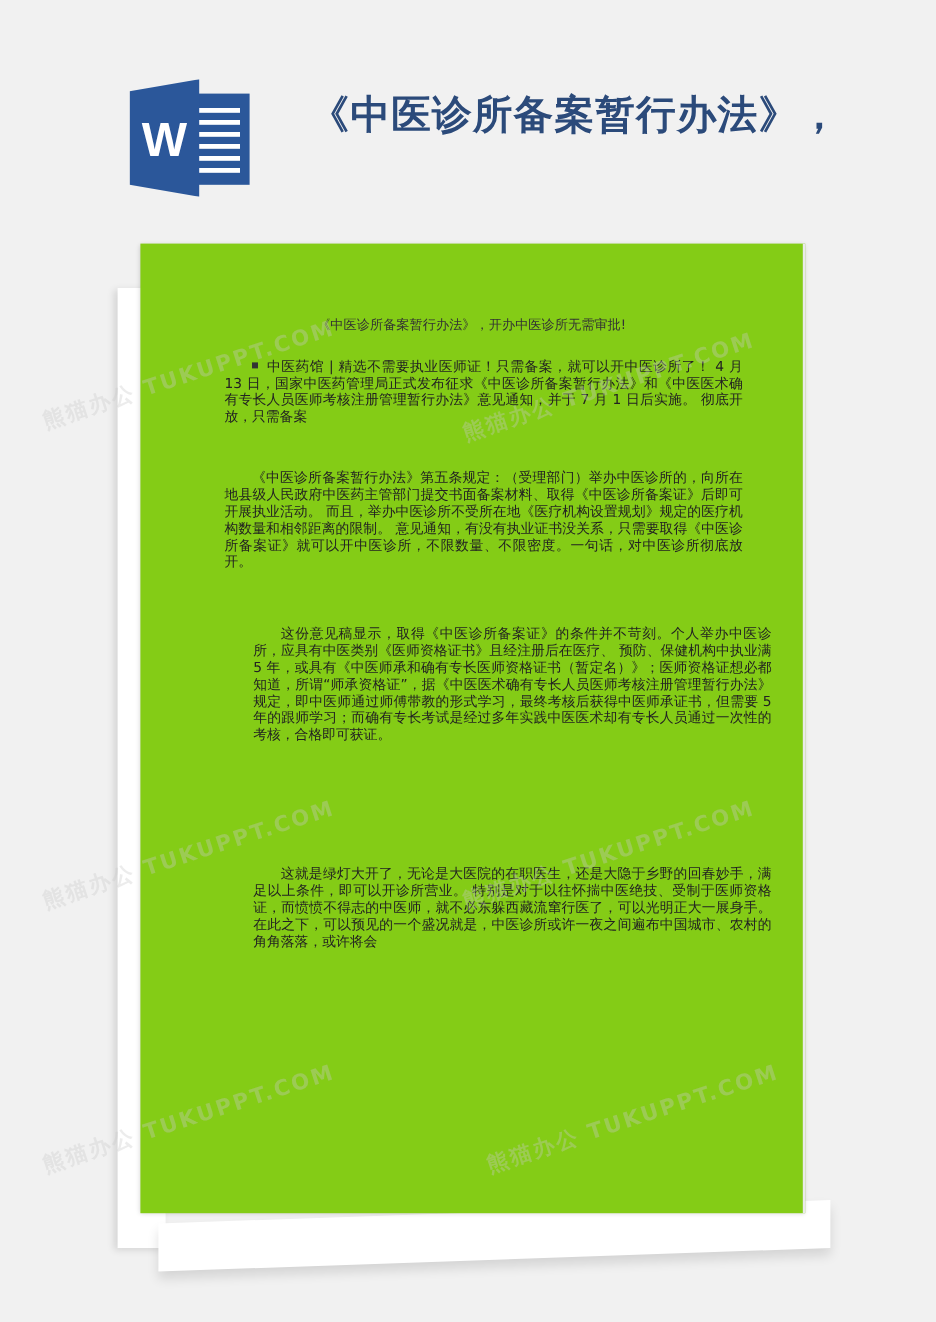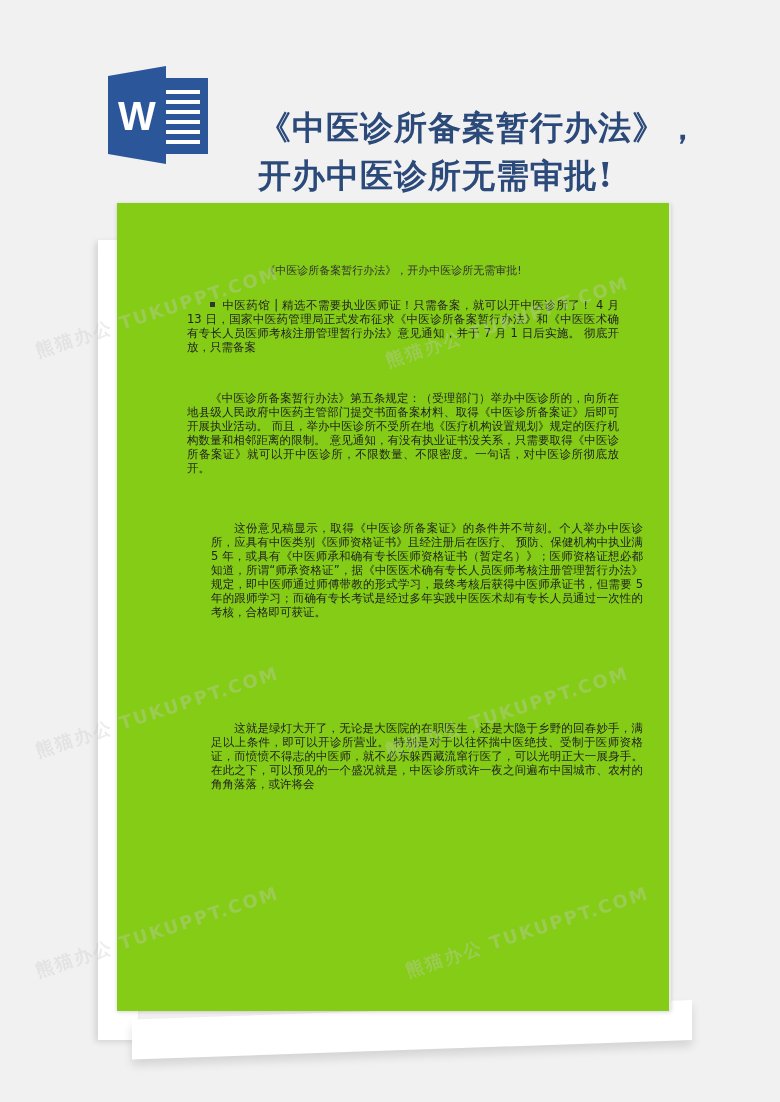--- a/index.html
+++ b/index.html
@@ -3,21 +3,21 @@
   <meta charset="utf-8">
   <style>
     html, body { margin: 0; padding: 0; }
     body {
       width: 780px; height: 1102px; overflow: hidden; position: relative;
       background: #f1f1f1;
       font-family: "DejaVu Sans", "Liberation Sans", sans-serif;
     }
     .header { position: absolute; left: 0; top: 0; width: 780px; height: 190px; }
     .word-icon { position: absolute; left: 108px; top: 66px; width: 104px; height: 98px; }
-    .title-line { position: absolute; font-family: "DejaVu Serif", "Liberation Serif", serif; font-weight: bold; color: #2b4a7a; font-size: 33px; letter-spacing: 1px; white-space: nowrap; margin-top: 32px; }
+    .title-line { position: absolute; font-family: "DejaVu Serif", "Liberation Serif", serif; font-weight: bold; color: #2b4a7a; font-size: 33px; letter-spacing: 1px; white-space: nowrap; }
     .title-1 { left: 258px; top: 74px; }
     .title-2 { left: 258px; top: 122px; }
 
     .page-back-left { position: absolute; left: 98px; top: 240px; width: 40px; height: 800px; background: #fff; box-shadow: -3px 2px 6px rgba(0,0,0,0.12); }
     .page-back-bottom { position: absolute; left: 132px; top: 1000px; width: 560px; height: 40px; background: #fff; transform: skewY(-2deg); transform-origin: right top; box-shadow: 0 6px 10px rgba(0,0,0,0.12); }
     .page {
       position: absolute; left: 117px; top: 203px; width: 552px; height: 808px;
       background: #84cc16; box-shadow: 0 1px 4px rgba(0,0,0,0.18); border-right: 2px solid #eaeaea;
     }
     .doc-title { position: absolute; left: 0; width: 100%; top: 60px; text-align: center; font-size: 11px; color: #333; }
@@ -40,21 +40,20 @@
     <rect x="44" y="24" width="48" height="4" fill="#fff"></rect>
     <rect x="44" y="34" width="48" height="4" fill="#fff"></rect>
     <rect x="44" y="44" width="48" height="4" fill="#fff"></rect>
     <rect x="44" y="54" width="48" height="4" fill="#fff"></rect>
     <rect x="44" y="64" width="48" height="4" fill="#fff"></rect>
     <rect x="44" y="74" width="48" height="4" fill="#fff"></rect>
     <polygon points="0,10 58,0 58,98 0,88" fill="#2b579a"></polygon>
     <text x="29" y="64" text-anchor="middle" font-family="Liberation Sans, sans-serif" font-weight="bold" font-size="40" fill="#fff">W</text>
   </svg>
   <div class="title-line title-1">《中医诊所备案暂行办法》，</div>
-  <div class="title-line title-2">开办中医诊所无需审批!</div>
 </div>
 
 <div class="page-back-left"></div>
 <div class="page-back-bottom"></div>
 
 <div class="page">
   <div class="doc-title">《中医诊所备案暂行办法》，开办中医诊所无需审批!</div>
   <div class="para p1"><span class="bullet"></span><span>中医药馆 | 精选不需要执业医师证！只需备案，就可以开中医诊所了！ 4 月 13 日，国家中医药管理局正式发布征求《中医诊所备案暂行办法》和《中医医术确有专长人员医师考核注册管理暂行办法》意见通知，并于 7 月 1 日后实施。 彻底开放，只需备案</span></div>
   <div class="para p2">《中医诊所备案暂行办法》第五条规定：（受理部门）举办中医诊所的，向所在地县级人民政府中医药主管部门提交书面备案材料、取得《中医诊所备案证》后即可开展执业活动。 而且，举办中医诊所不受所在地《医疗机构设置规划》规定的医疗机构数量和相邻距离的限制。 意见通知，有没有执业证书没关系，只需要取得《中医诊所备案证》就可以开中医诊所，不限数量、不限密度。一句话，对中医诊所彻底放开。</div>
   <div class="para p3">这份意见稿显示，取得《中医诊所备案证》的条件并不苛刻。个人举办中医诊所，应具有中医类别《医师资格证书》且经注册后在医疗、 预防、保健机构中执业满 5 年，或具有《中医师承和确有专长医师资格证书（暂定名）》；医师资格证想必都知道，所谓“师承资格证”，据《中医医术确有专长人员医师考核注册管理暂行办法》规定，即中医师通过师傅带教的形式学习，最终考核后获得中医师承证书，但需要 5 年的跟师学习；而确有专长考试是经过多年实践中医医术却有专长人员通过一次性的考核，合格即可获证。</div>

